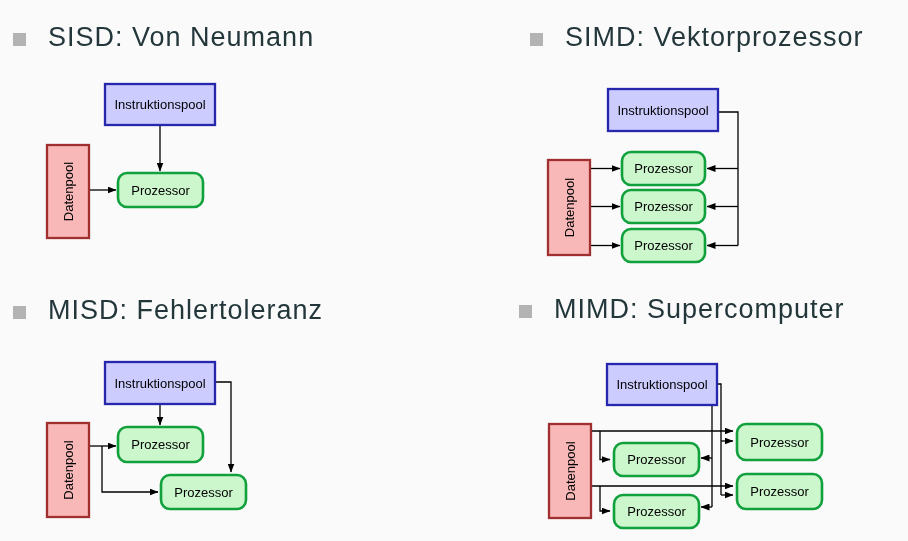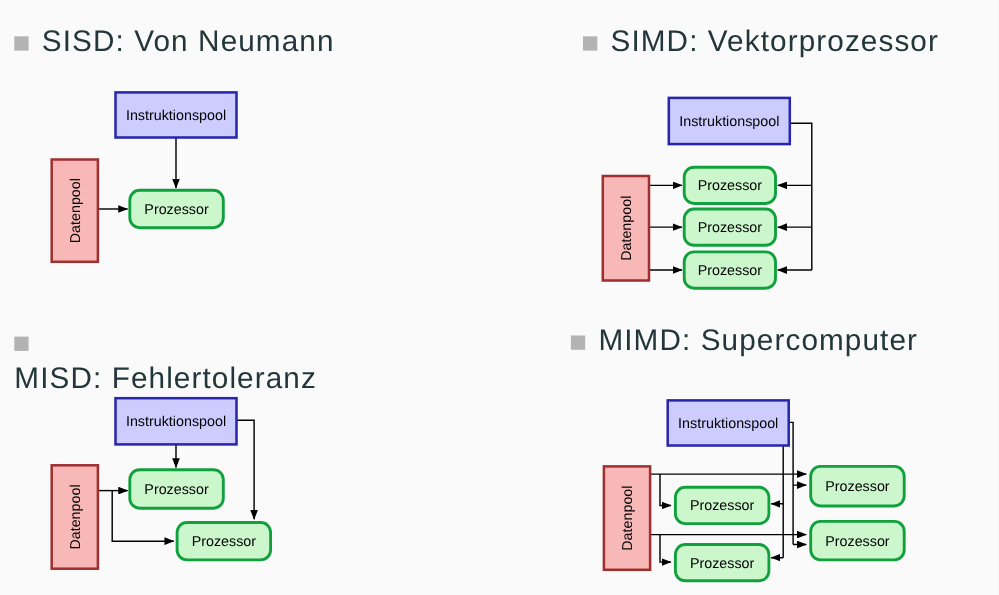--- a/index.html
+++ b/index.html
@@ -14,40 +14,40 @@
     position: relative;
     width: 908px;
     height: 541px;
     background: var(--background, #fafafa);
     overflow: hidden;
   }
   .heading {
     position: absolute;
     display: flex;
     align-items: flex-start;
-    gap: 12px;
+    gap: 22px;
     z-index: 2;
   }
   .heading .bullet {
     width: 13px;
     height: 13px;
     margin-top: 9px;
     background: var(--bullet, #b3b3b3);
     flex: 0 0 auto;
   }
   .heading .title {
     color: var(--heading-text, #23373b);
     font-size: 27px;
     line-height: 27px;
     letter-spacing: 1px;
     white-space: nowrap;
   }
   #heading-sisd { left: 13px; top: 24px; }
   #heading-simd { left: 517px; top: 24px; padding-left: 13px; }
-  #heading-misd { left: 13px; top: 297px; flex-direction: column; }
+  #heading-misd { left: 13px; top: 297px; }
   #heading-mimd { left: 519px; top: 296px; }
 
   svg.diagrams {
     position: absolute;
     left: 0;
     top: 0;
     z-index: 1;
   }
   .wire {
     fill: none;

